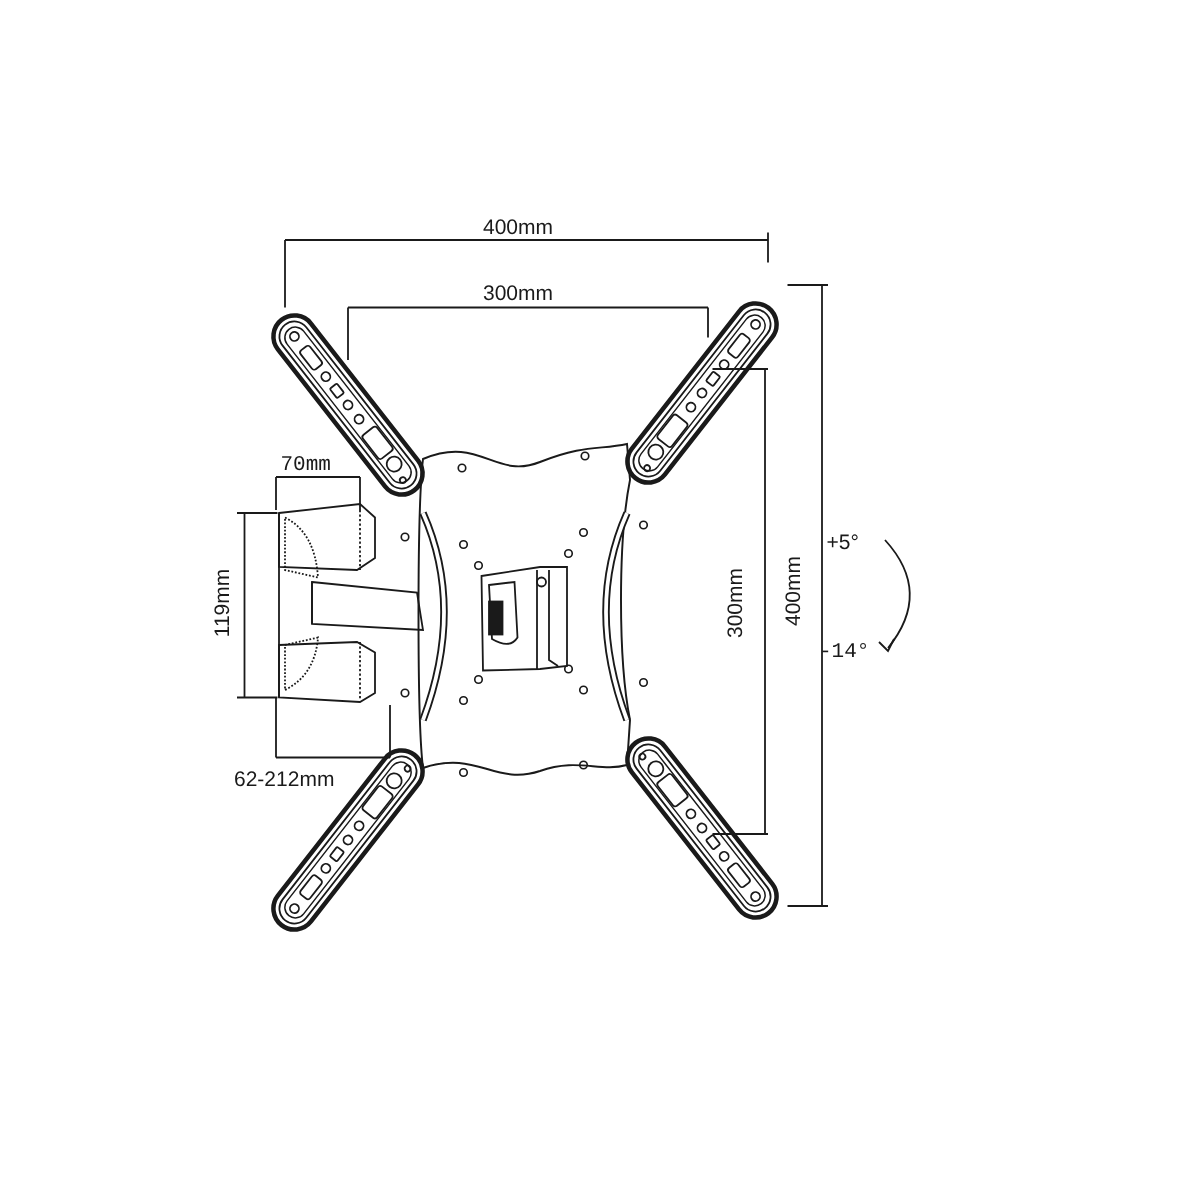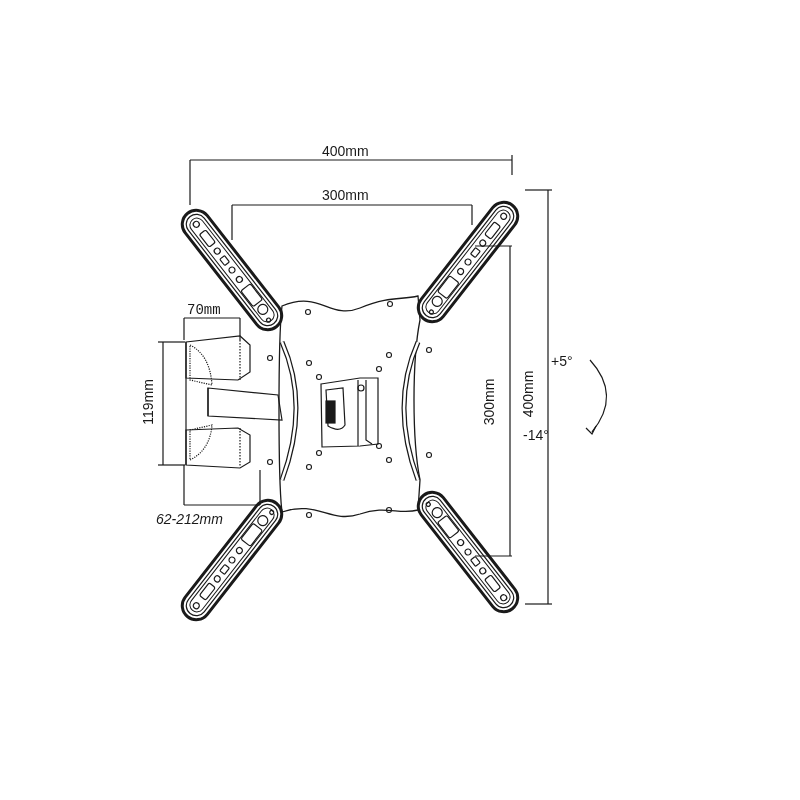--- a/index.html
+++ b/index.html
@@ -161,16 +161,16 @@
       </g>
     </g>
   </svg>
 
   <div class="lbl" style="left:322px;top:144px;">400mm</div>
   <div class="lbl" style="left:322px;top:188px;">300mm</div>
   <div class="lbl vert" style="left:466px;top:395px;">300mm</div>
   <div class="lbl vert" style="left:505px;top:387px;">400mm</div>
   <div class="lbl" style="left:187px;top:303px;font-family:Liberation Mono, monospace;">70mm</div>
   <div class="lbl vert" style="left:125px;top:395px;">119mm</div>
-  <div class="lbl" style="left:156px;top:512px;font-style:italic;">62-212mm</div>
+  <div class="lbl" style="left:156px;top:512px;">62-212mm</div>
   <div class="lbl" style="left:551px;top:354px;">+5°</div>
-  <div class="lbl" style="left:523px;top:428px;">-14°</div>
+  <div class="lbl" style="left:546px;top:428px;font-family:Liberation Mono, monospace;">-14°</div>
 </div>
 
 </body></html>

